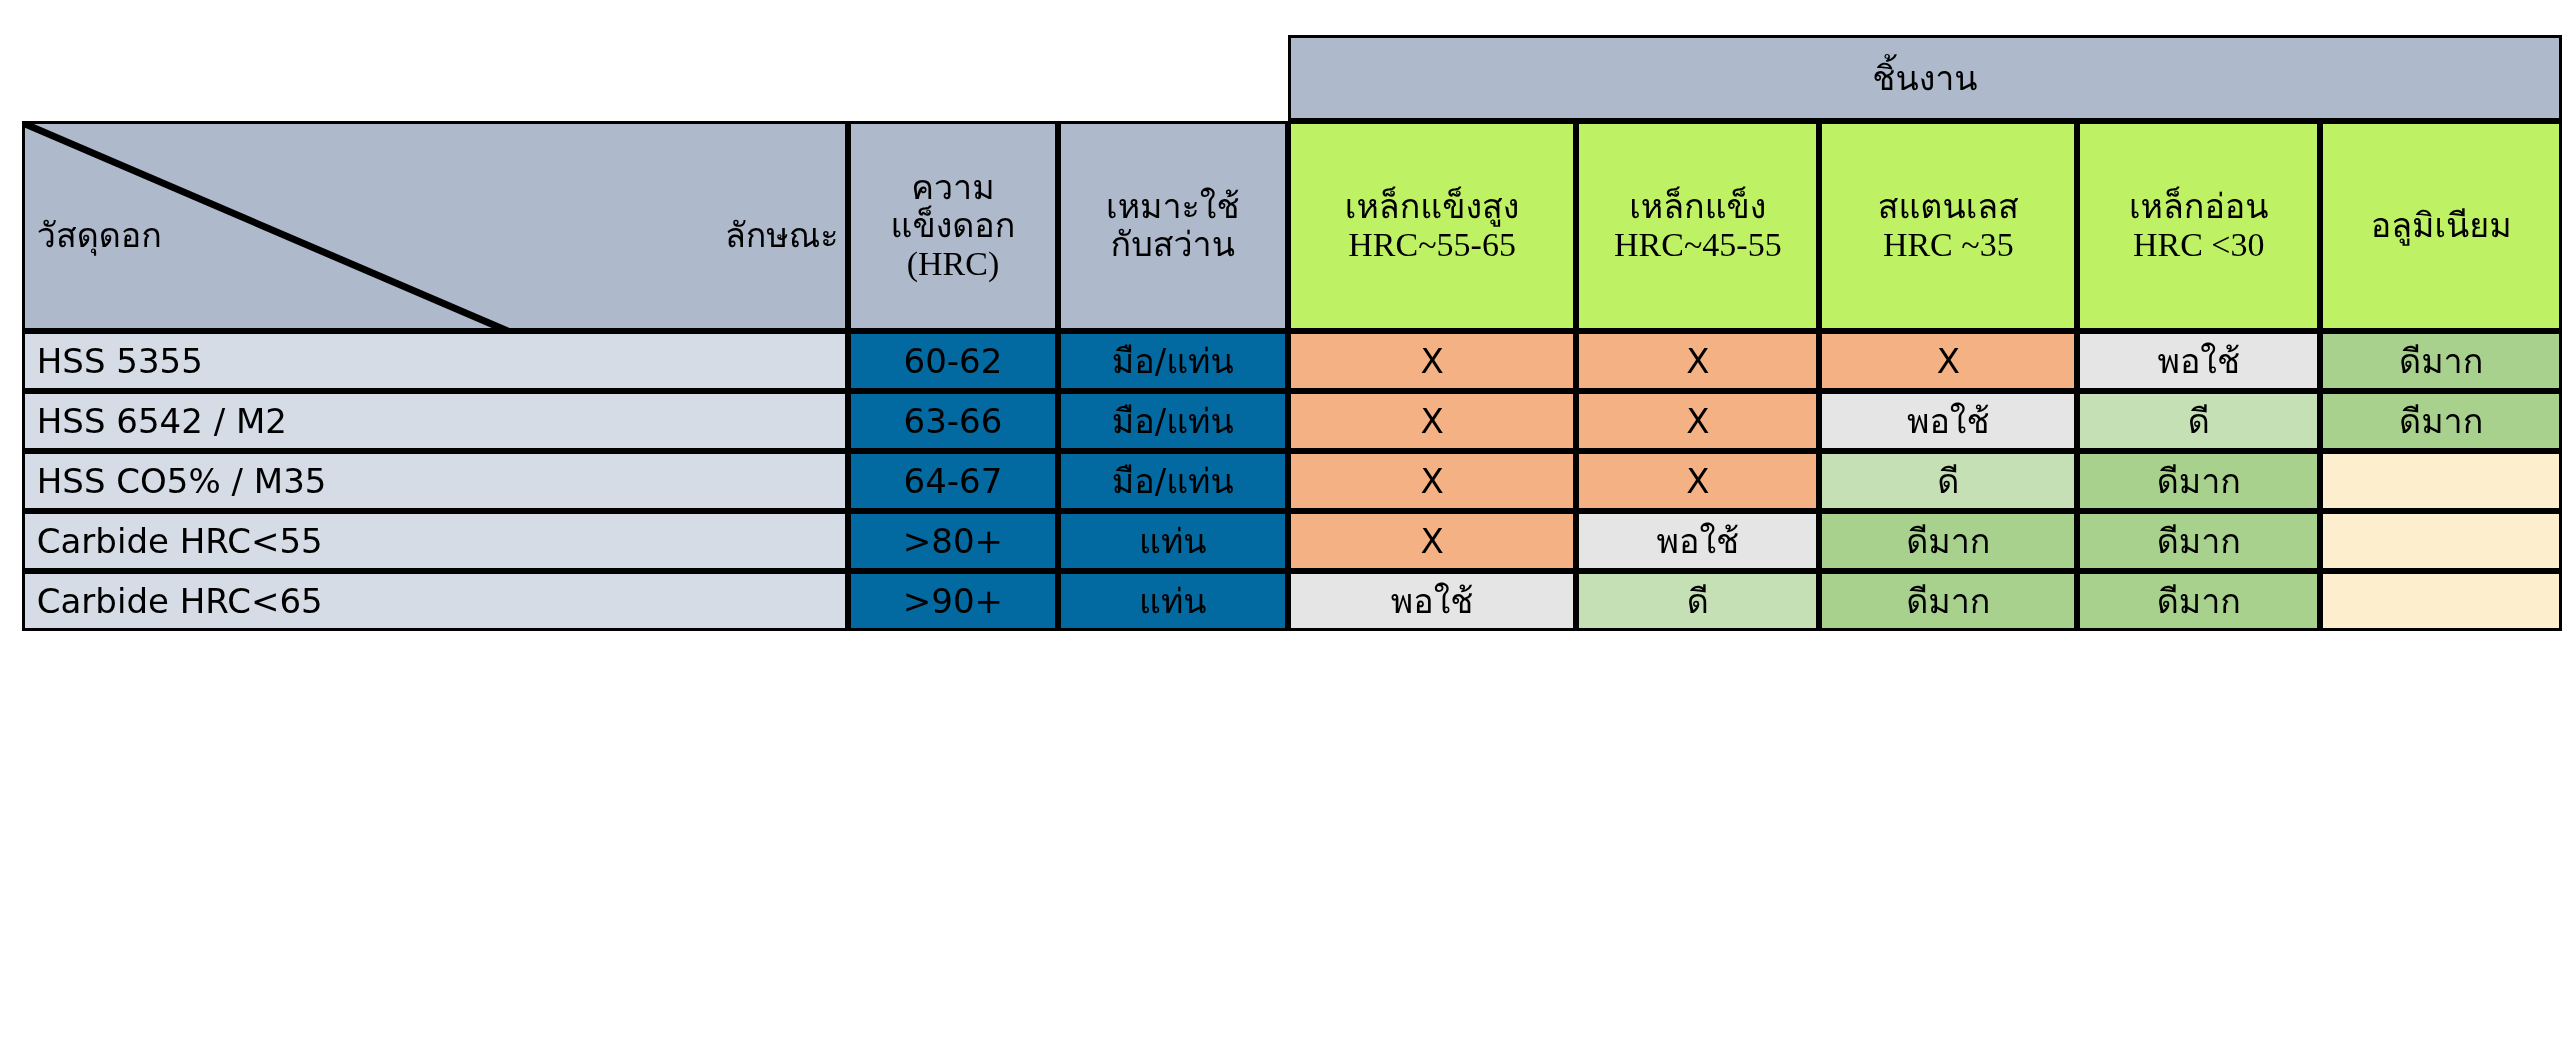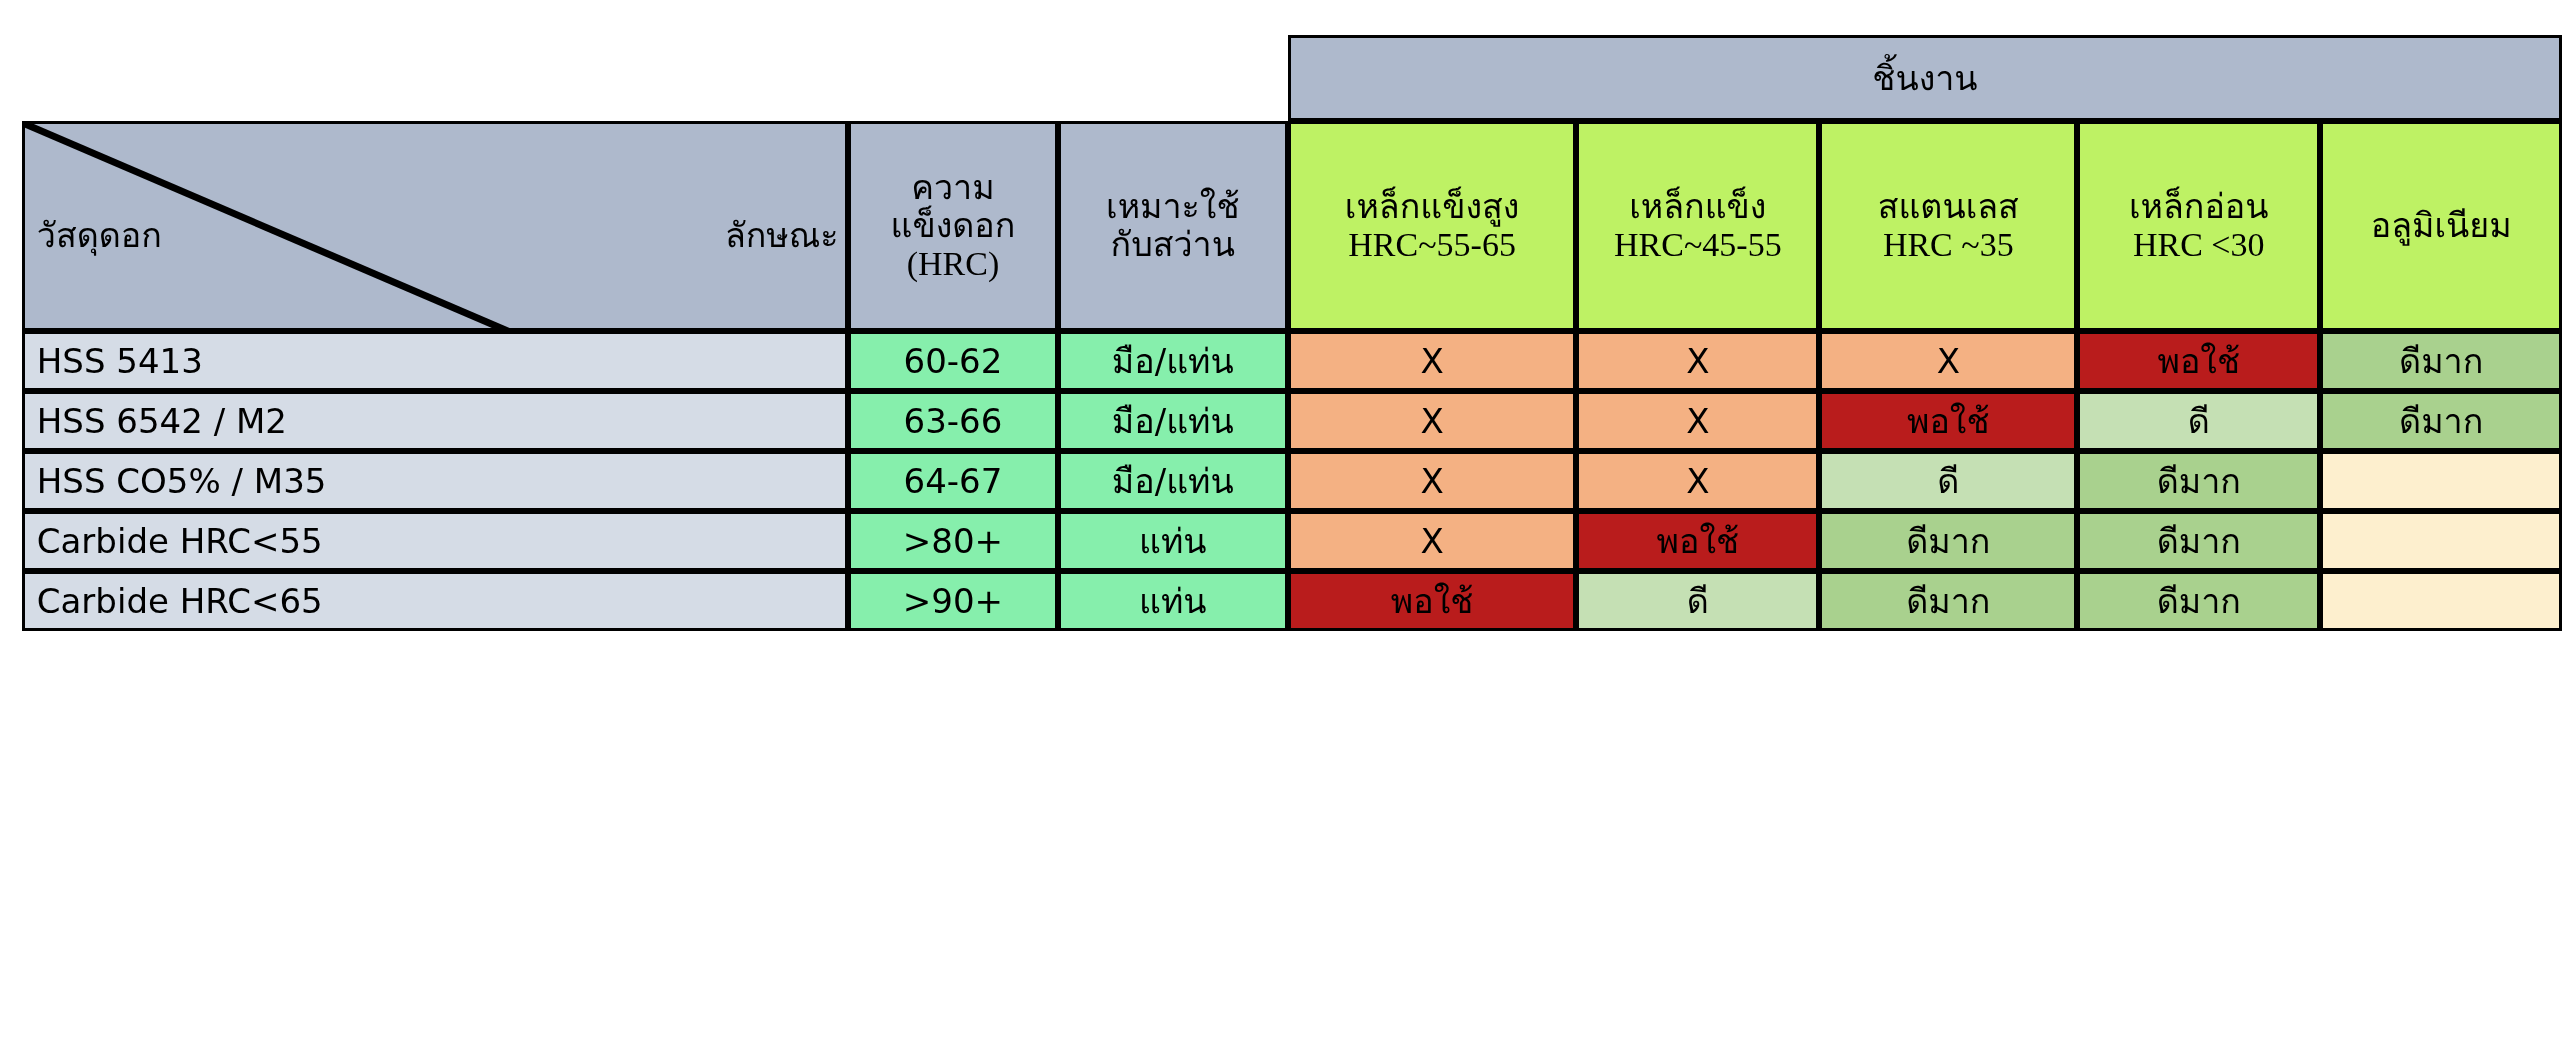--- a/index.html
+++ b/index.html
@@ -94,27 +94,27 @@
   
   .bodyrow td { height: 57px; font-size: 34px; }
 
   .rowlabel {
     background: #d5dce6;
     text-align: left;
     padding-left: 11.8px;
     font-size: 34px;
   }
   .hrc, .drill {
-    background: #86efac;
+    background: #0369a1;
     font-size: 34px;
   }
 
   
   .r-x      { background: #f4b183; }
-  .r-fair   { background: #b91c1c; }
+  .r-fair   { background: #e5e5e5; }
   .r-good   { background: #c5e0b4; }
   .r-vgood  { background: #a9d18e; }
   .r-empty  { background: #fdefce; }
 </style>
 </head>
 <body>
 
 <table id="matrix-table" class="tbl">
   <colgroup>
     <col style="width:513px">
@@ -163,21 +163,21 @@
         </td>
         <td class="colhead-work">
           <span class="head-line">เหล็กอ่อน</span>
           <span class="head-line">HRC &lt;30</span>
         </td>
         <td class="colhead-work">
           <span class="head-line">อลูมิเนียม</span>
         </td>
       </tr>
       <tr class="bodyrow">
-        <td class="rowlabel">HSS 5413</td>
+        <td class="rowlabel">HSS 5355</td>
         <td class="hrc">60-62</td>
         <td class="drill">มือ/แท่น</td>
         <td class="r-x">X</td>
         <td class="r-x">X</td>
         <td class="r-x">X</td>
         <td class="r-fair">พอใช้</td>
         <td class="r-vgood">ดีมาก</td>
       </tr>
       <tr class="bodyrow">
         <td class="rowlabel">HSS 6542 / M2</td>

